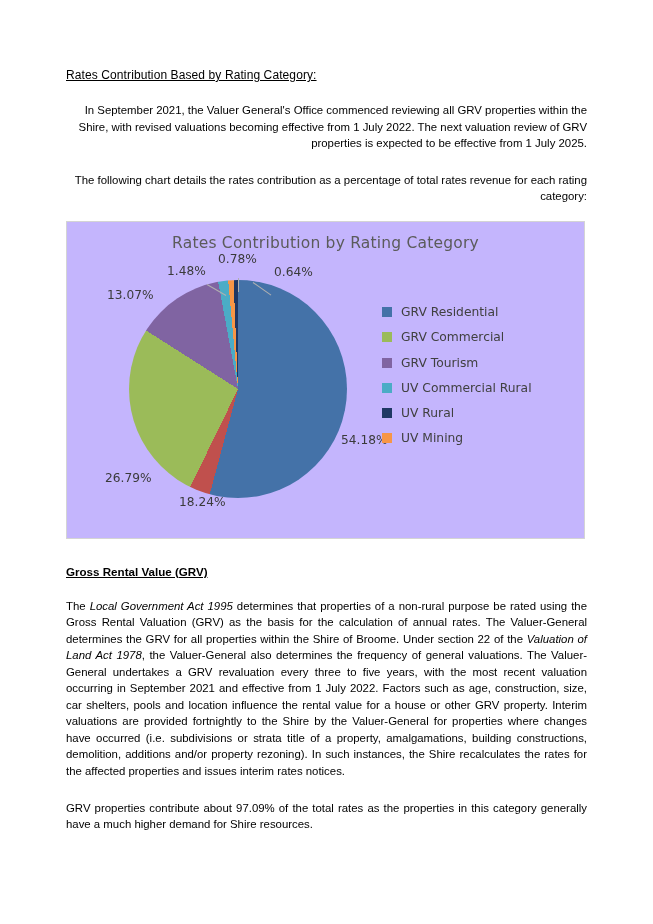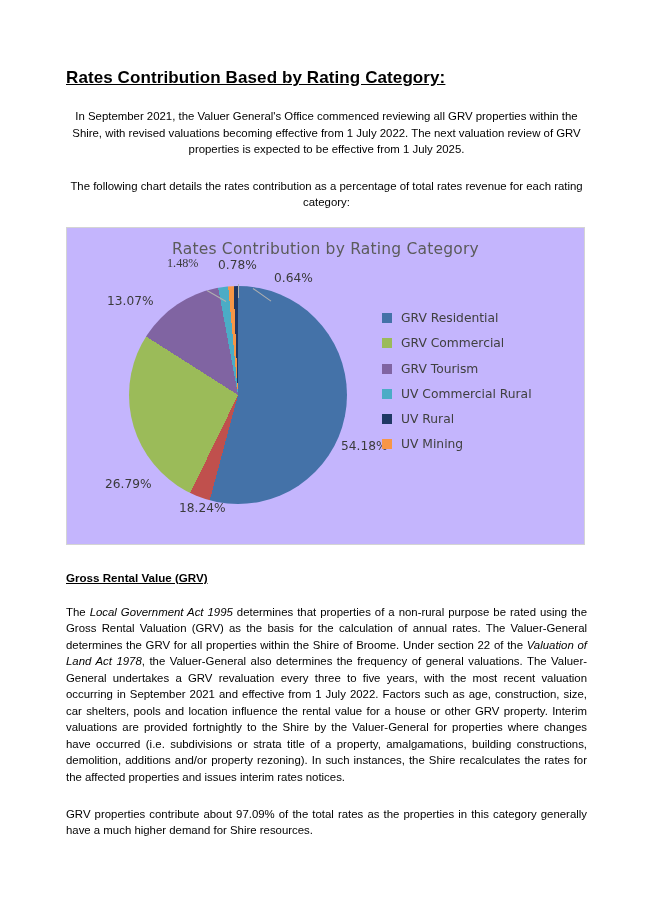--- a/index.html
+++ b/index.html
@@ -15,31 +15,31 @@
     overflow: hidden;
   }
   .page {
     position: relative;
     width: 653px;
     height: 924px;
     box-sizing: border-box;
     padding: 56px 66px 0 66px;
   }
   .doc-title {
-    font-size: 17px;
-    font-weight: bold;
+    font-size: 12px;
+    font-weight: normal;
     text-decoration: underline;
     letter-spacing: 0.1px;
     margin: 12px 0 16px 0;
   }
   p.body-text {
     font-size: 11.4px;
     line-height: 1.45;
     margin: 20px 0 0 0;
-    text-align: center;
+    text-align: right;
   }
   p.justified {
     text-align: justify;
   }
   .section-head {
     font-size: 11.6px;
     font-weight: bold;
     text-decoration: underline;
     margin: 26px 0 0 0;
   }
@@ -135,21 +135,21 @@
     <div class="chart-title">Rates Contribution by Rating Category</div>
 
     <div class="pie-wrap">
       <div class="pie"></div>
     </div>
 
     <div class="pct-label" style="left:274px; top:211px;">54.18%</div>
     <div class="pct-label" style="left:112px; top:273px;">18.24%</div>
     <div class="pct-label" style="left:38px; top:249px;">26.79%</div>
     <div class="pct-label" style="left:40px; top:66px;">13.07%</div>
-    <div class="pct-label" style="left:100px; top:28px;font-family:Liberation Serif, serif;">1.48%</div>
+    <div class="pct-label" style="left:100px; top:42px;">1.48%</div>
     <div class="pct-label" style="left:151px; top:30px;">0.78%</div>
     <div class="pct-label" style="left:207px; top:43px;">0.64%</div>
 
     <div class="leader" style="left:171px; top:56px; width:1px; height:14px;"></div>
     <div class="leader" style="left:186px; top:60px; width:22px; height:1px; transform:rotate(35deg); transform-origin:left center;"></div>
     <div class="leader" style="left:140px; top:62px; width:22px; height:1px; transform:rotate(30deg); transform-origin:left center;"></div>
 
     <div class="legend">
       <div class="legend-row">
         <span class="legend-swatch" style="background:#4472a8;"></span>

